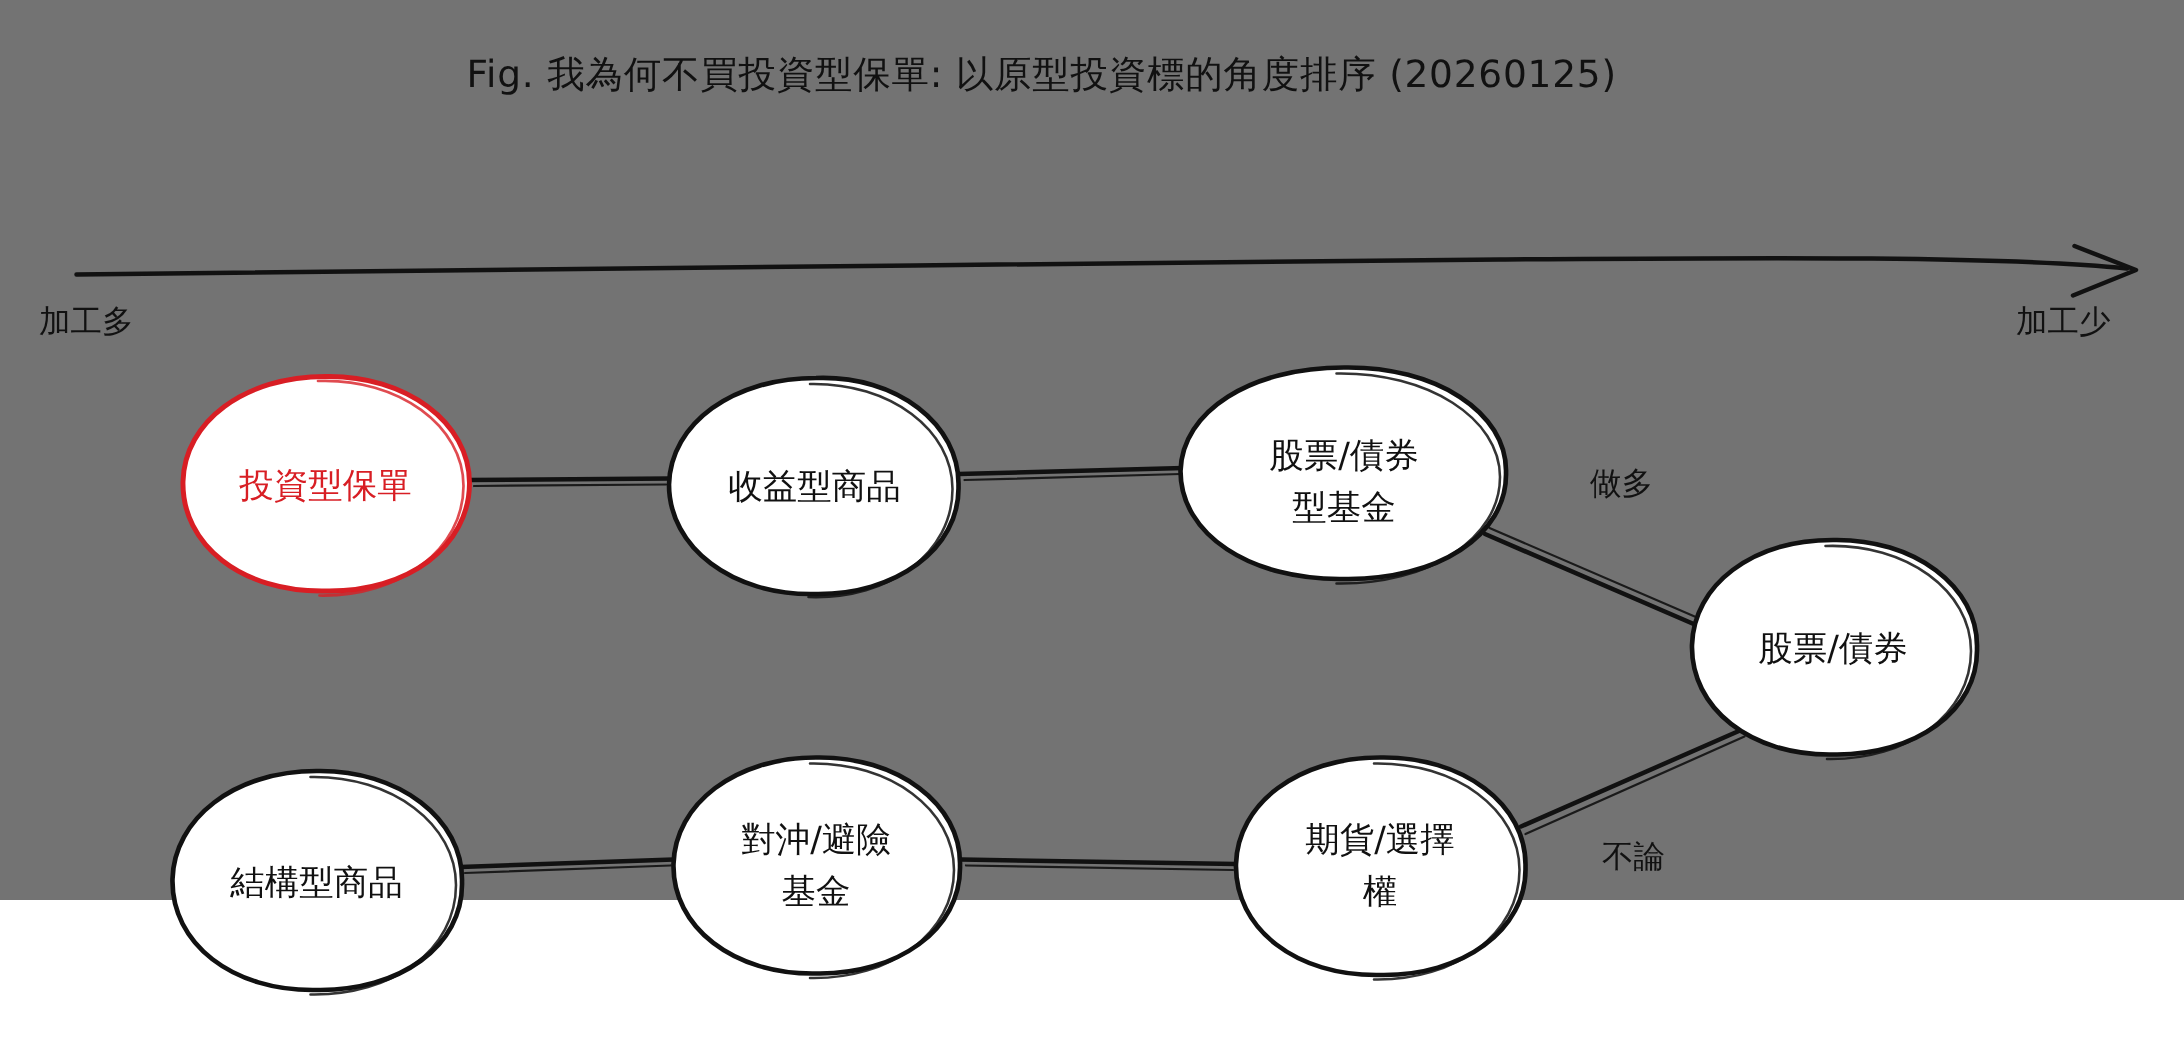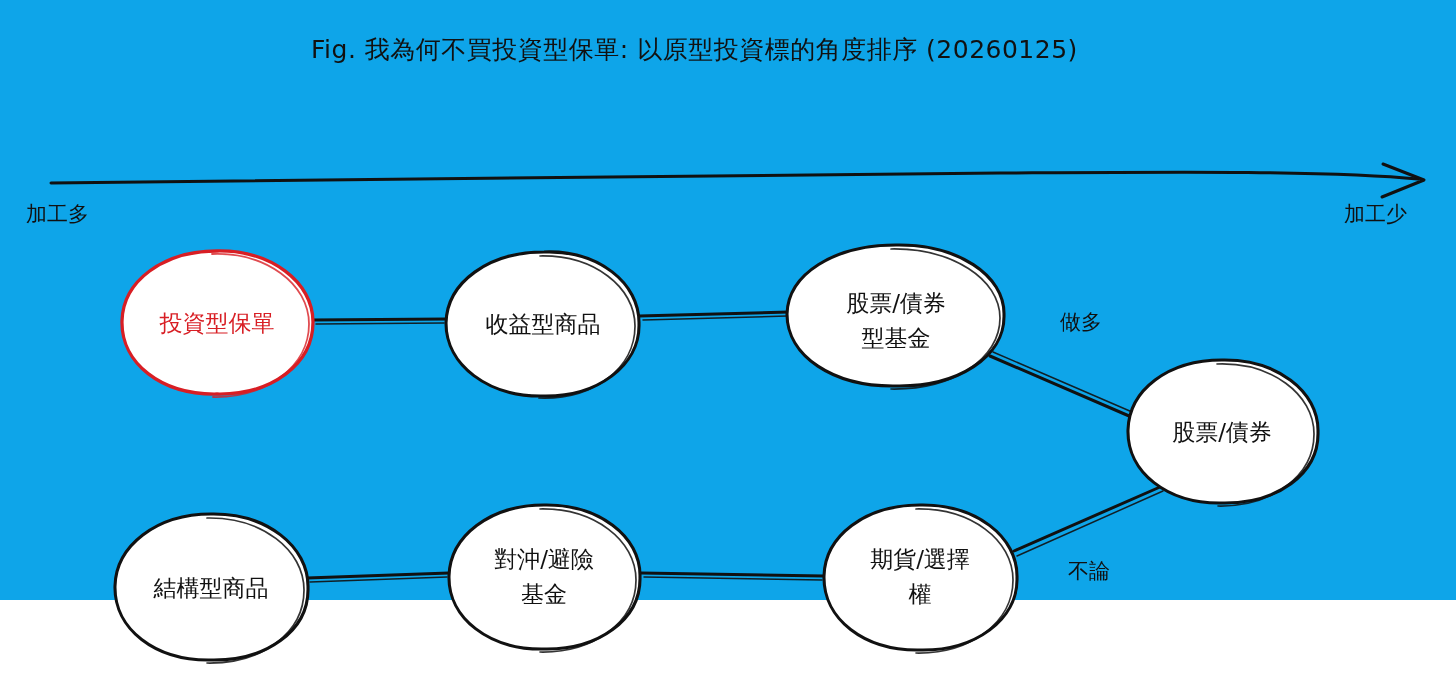--- a/index.html
+++ b/index.html
@@ -10,21 +10,21 @@
   body {
     width: 1456px;
     height: 694px;
     overflow: hidden;
     font-family: "DejaVu Sans", "Liberation Sans", sans-serif;
   }
   #canvas {
     position: relative;
     width: 1456px;
     height: 600px;
-    background: #0ea5e9;
+    background: #737373;
   }
   #figure-svg {
     position: absolute;
     top: 0;
     left: 0;
     width: 1456px;
     height: 694px;
   }
   .fig-title {
     font-family: "DejaVu Sans", "Liberation Sans", sans-serif;

